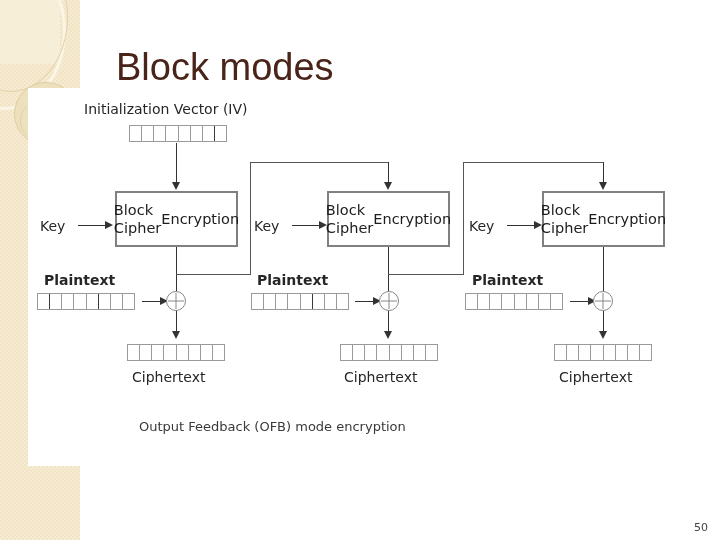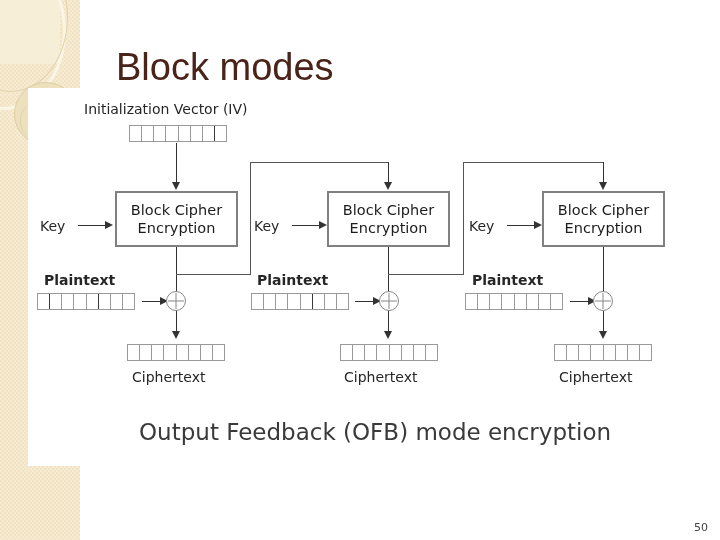--- a/index.html
+++ b/index.html
@@ -82,30 +82,30 @@
   }
   .dlabel{
     position:absolute;
     font-family:"DejaVu Sans", sans-serif;
     font-size:14px;color:#262626;white-space:nowrap;
   }
   .dlabel.bold{font-weight:bold;}
   .caption{
     position:absolute;
     font-family:"DejaVu Sans", sans-serif;
-    font-size:23px;color:#3a3a3a;white-space:nowrap;
+    font-size:13px;color:#3a3a3a;white-space:nowrap;
   }
 
   
   .bcbox{
     position:absolute;
     border:2px solid #808080;
     background:#ffffff;
     box-sizing:border-box;
-    display:flex;flex-direction:column;
+    display:flex;flex-direction:row;
     align-items:center;justify-content:center;
     font-family:"DejaVu Sans", sans-serif;
     font-size:14.5px;color:#1c1c1c;line-height:1.25;
   }
 
   
   .bar{
     position:absolute;
     display:flex;
     border:1px solid #9a9a9a;

